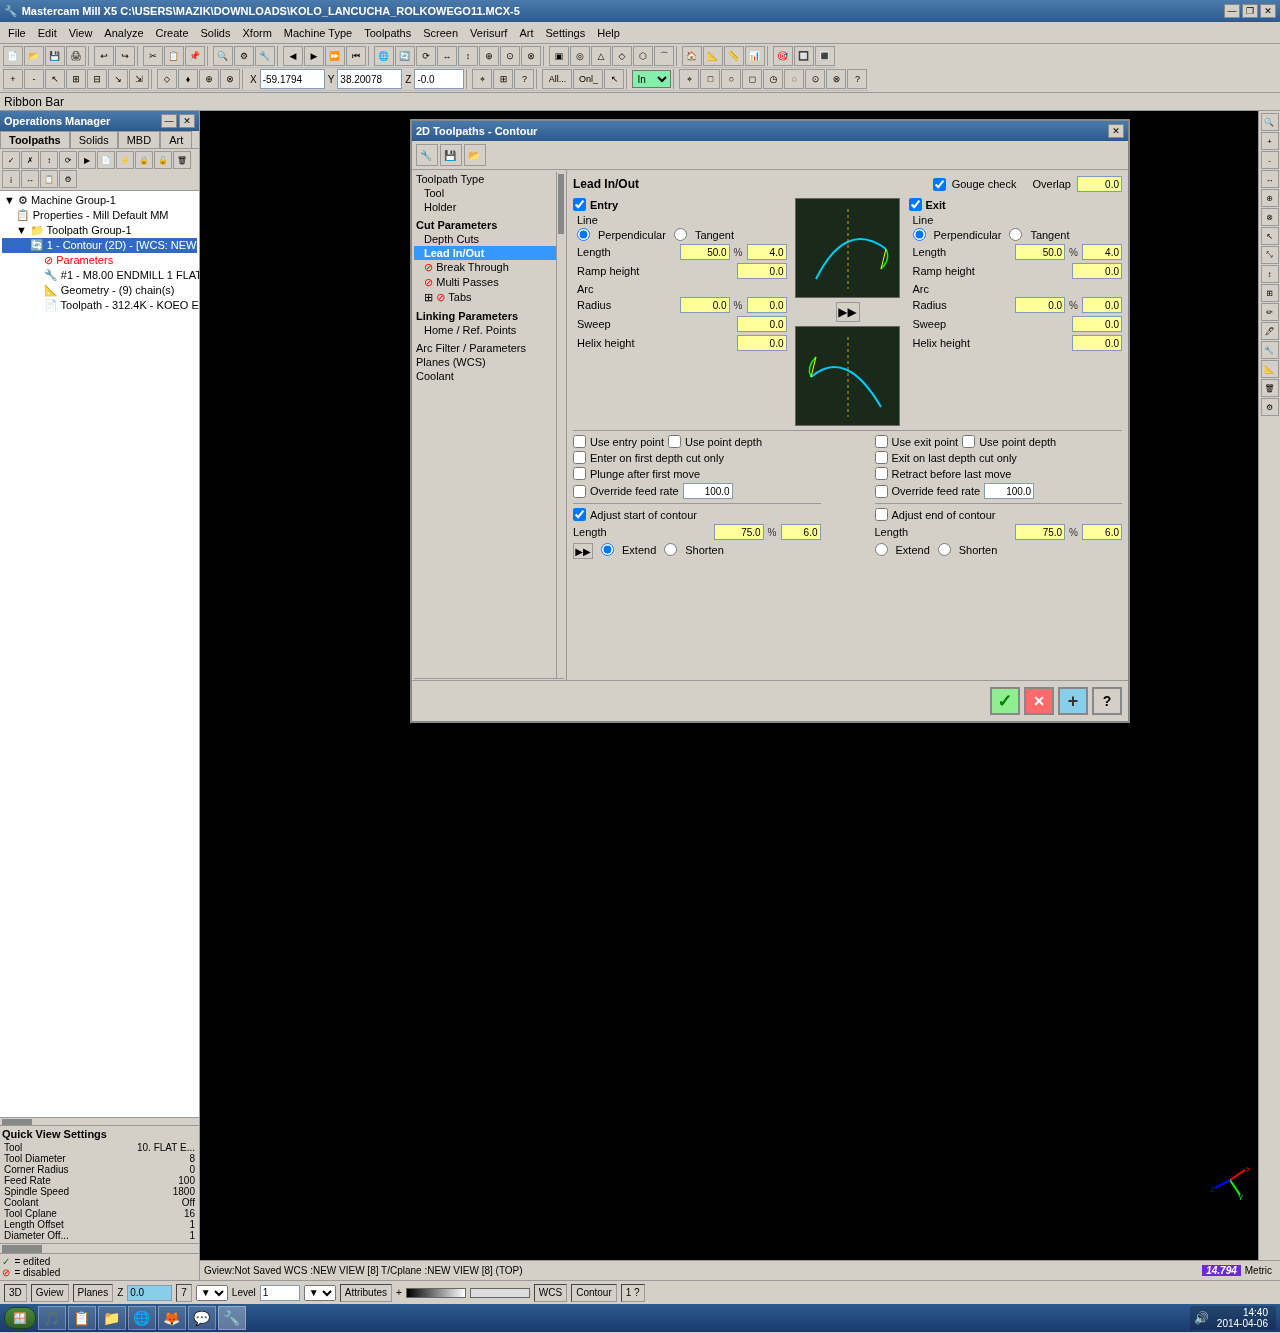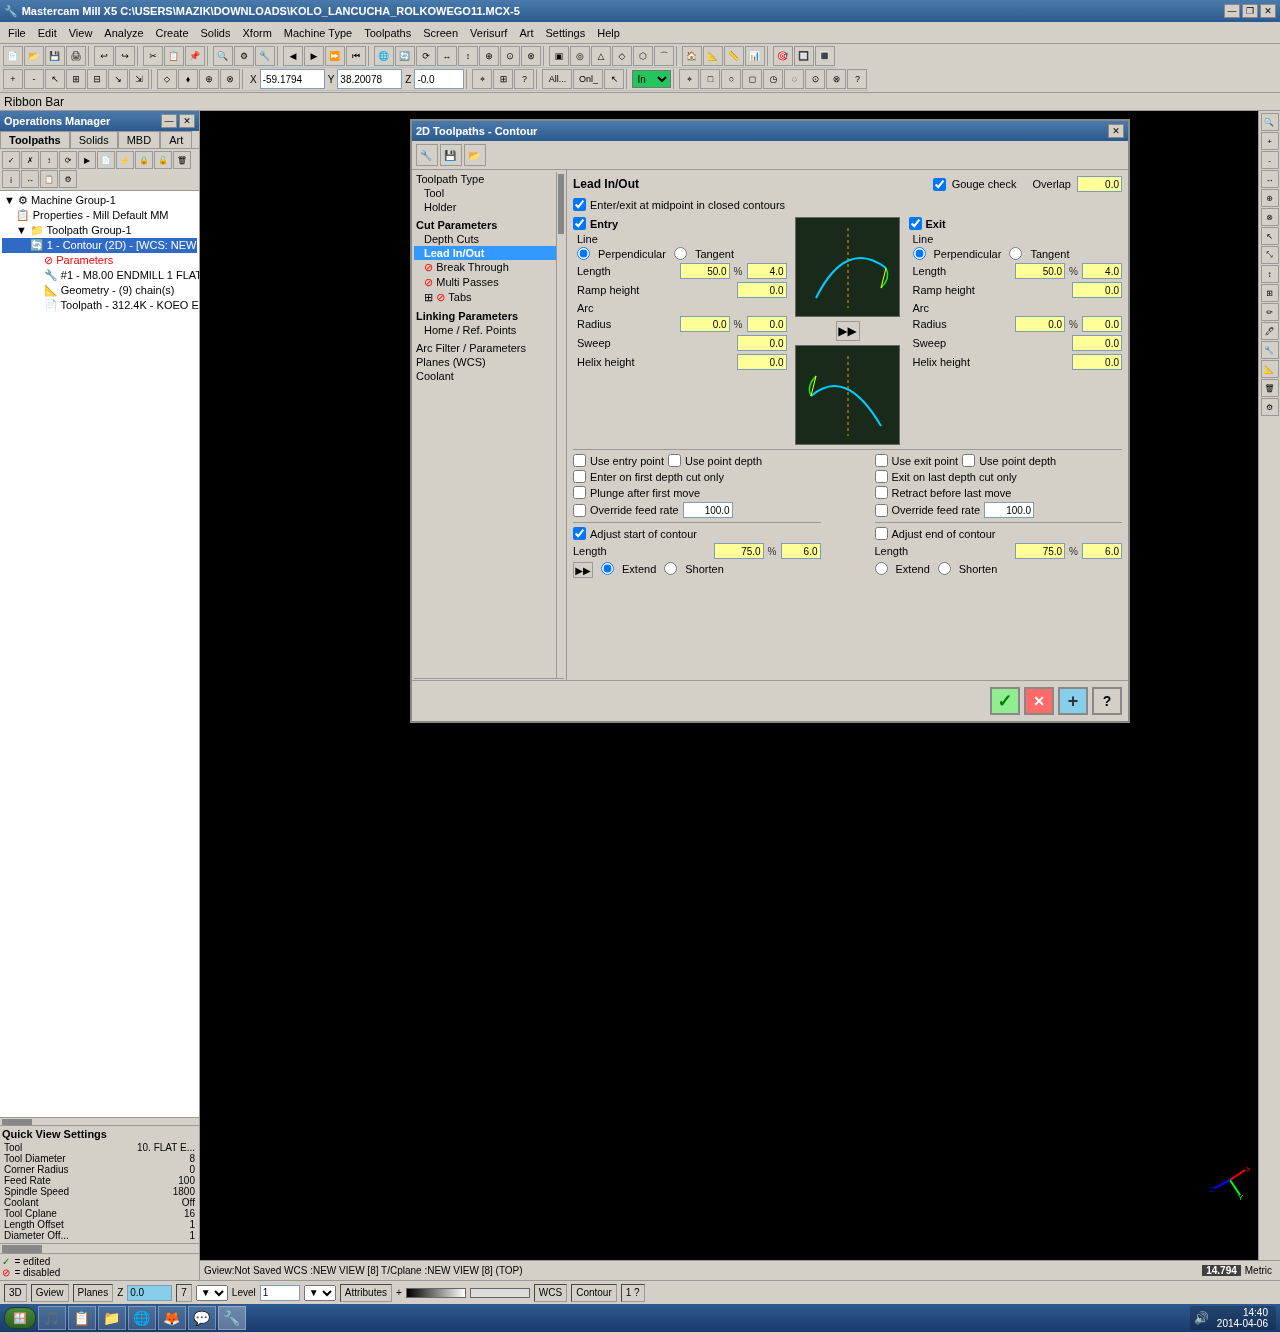--- a/index.html
+++ b/index.html
@@ -203,21 +203,21 @@
     <input class="tb-input" style="width: 50px;" value="-0.0">
     <div class="tb-separator"></div>
     <button class="tb-btn">⌖</button>
     <button class="tb-btn">⊞</button>
     <button class="tb-btn">?</button>
     <div class="tb-separator"></div>
     <button class="tb-btn" style="width:30px;">All...</button>
     <button class="tb-btn" style="width:30px;">Onl_</button>
     <button class="tb-btn">↖</button>
     <div class="tb-separator"></div>
-    <select style="height:18px; font-size:10px; background:#22c55e;">
+    <select style="height:18px; font-size:10px; background:#86efac;">
       <option>In</option>
       <option>Mm</option>
     </select>
     <div class="tb-separator"></div>
     <button class="tb-btn">⌖</button>
     <button class="tb-btn">□</button>
     <button class="tb-btn">○</button>
     <button class="tb-btn">◻</button>
     <button class="tb-btn">◷</button>
     <button class="tb-btn">◌</button>
@@ -430,24 +430,20 @@
               <span style="font-weight:bold; font-size:12px;">Lead In/Out</span>
             </div>
             <div style="display:flex; align-items:center; gap:6px;">
               <input type="checkbox" checked="" style="">
               <span>Gouge check</span>
               <span style="margin-left:10px;">Overlap</span>
               <input class="field-input" value="0.0" style="background: rgb(255, 255, 153); width: 45px;">
             </div>
           </div>
 
-          <div class="checkbox-row" style="margin-bottom:6px;">
-            <input type="checkbox" checked="" style="">
-            <span>Enter/exit at midpoint in closed contours</span>
-          </div>
 
           <div style="display:flex; gap:6px;">
 
             <div style="flex:1; min-width:0;">
               <div style="display:flex; align-items:center; gap:4px; margin-bottom:3px;">
                 <input type="checkbox" checked="" style="">
                 <span style="font-weight:bold;">Entry</span>
               </div>
               <div style="margin-left:4px;">
                 <div style="margin-bottom:2px;">Line</div>
@@ -660,21 +656,21 @@
         </button>
         <button class="footer-btn btn-help" title="Help">
           <span style="font-size:14px;">?</span>
         </button>
       </div>
     </div>
 
     <div class="viewport-status">
       <span>Gview:Not Saved   WCS :NEW VIEW [8]  T/Cplane :NEW VIEW [8] (TOP)</span>
       <span style="flex:1;"></span>
-      <span style="background:#404040; color:white; padding:0 4px; font-weight:bold;">14.794</span>
+      <span style="background:#6d28d9; color:white; padding:0 4px; font-weight:bold;font-style:italic;">14.794</span>
       <span style="padding:0 4px;">Metric</span>
     </div>
 
     <div style="position:absolute; right:0; top:0; bottom:20px; width:22px; background:#d4d0c8; border-left:1px solid #999; display:flex; flex-direction:column; align-items:center; padding:2px 0; gap:1px; overflow:hidden;">
       <button class="rt-btn">🔍</button>
       <button class="rt-btn">+</button>
       <button class="rt-btn">-</button>
       <button class="rt-btn">↔</button>
       <button class="rt-btn">⊕</button>
       <button class="rt-btn">⊗</button>

